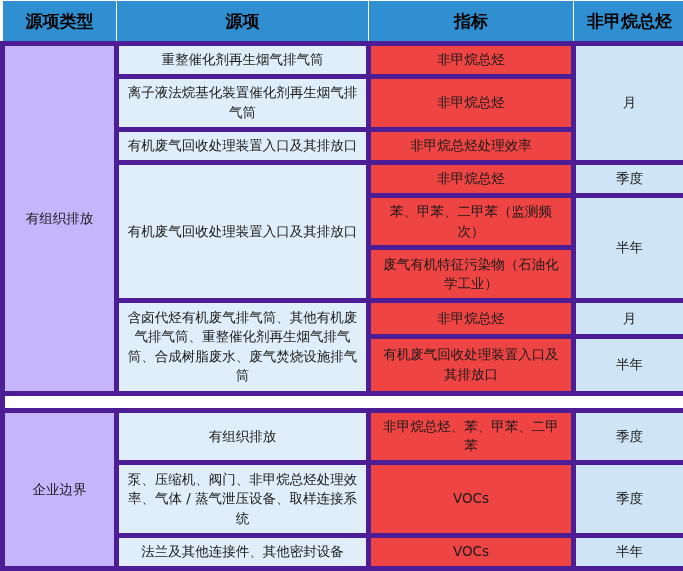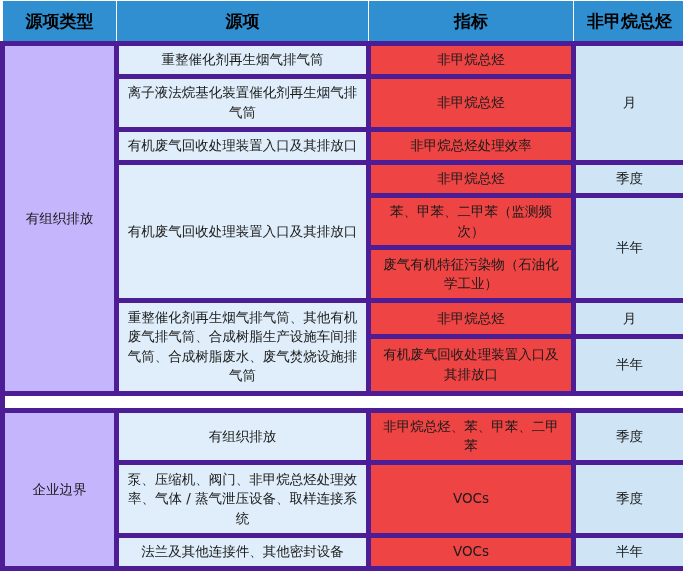--- a/index.html
+++ b/index.html
@@ -106,21 +106,21 @@
       <td class="freq">季度</td>
     </tr>
     <tr>
       <td class="ind">苯、甲苯、二甲苯（监测频次）</td>
       <td class="freq" rowspan="2">半年</td>
     </tr>
     <tr>
       <td class="ind">废气有机特征污染物（石油化学工业）</td>
     </tr>
     <tr>
-      <td class="src" rowspan="2">重整催化剂再生烟气排气筒、其他有机废气排气筒、合成树脂生产设施车间排气筒、合成树脂废水、废气焚烧设施排气筒</td>
+      <td class="src" rowspan="2">含卤代烃有机废气排气筒、其他有机废气排气筒、重整催化剂再生烟气排气筒、合成树脂废水、废气焚烧设施排气筒</td>
       <td class="ind">非甲烷总烃</td>
       <td class="freq">月</td>
     </tr>
     <tr>
       <td class="ind">有机废气回收处理装置入口及其排放口</td>
       <td class="freq">半年</td>
     </tr>
     <tr>
       <td class="sep" colspan="4"></td>
     </tr>

